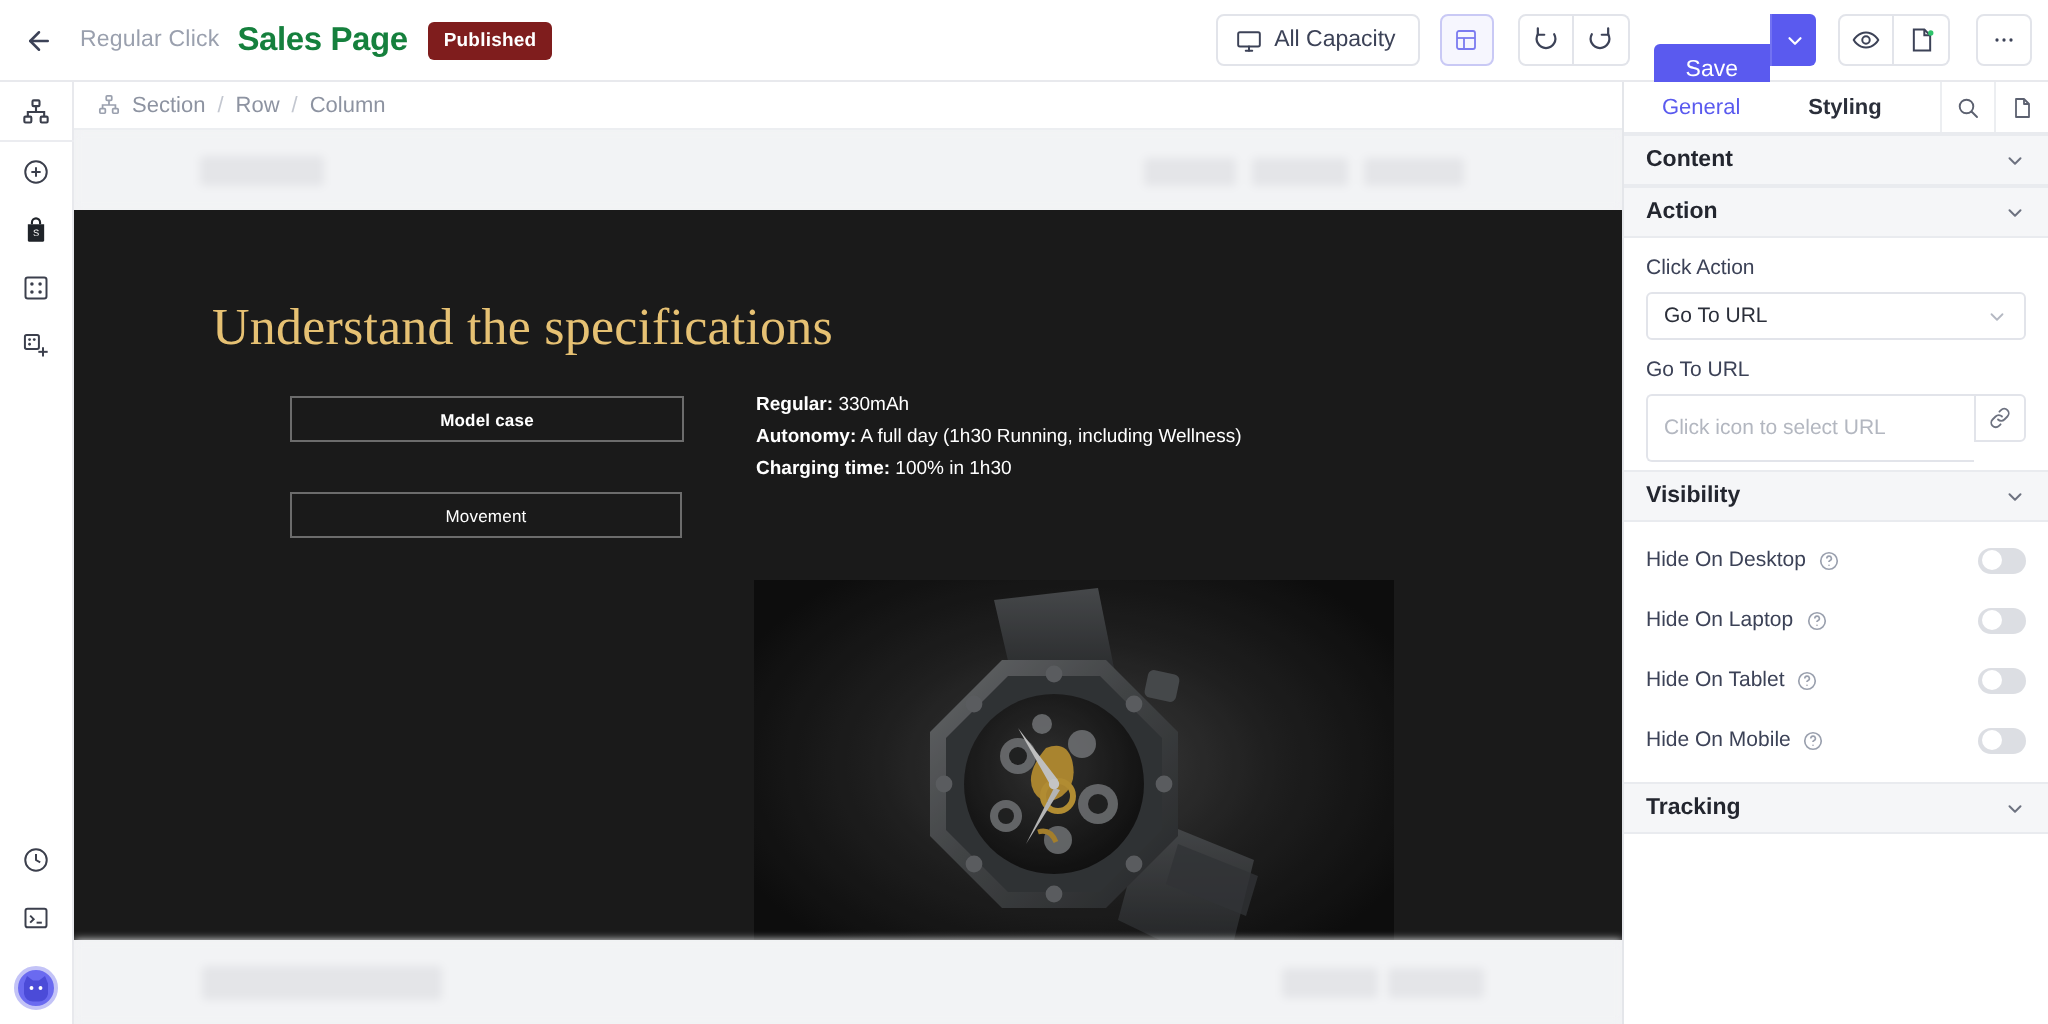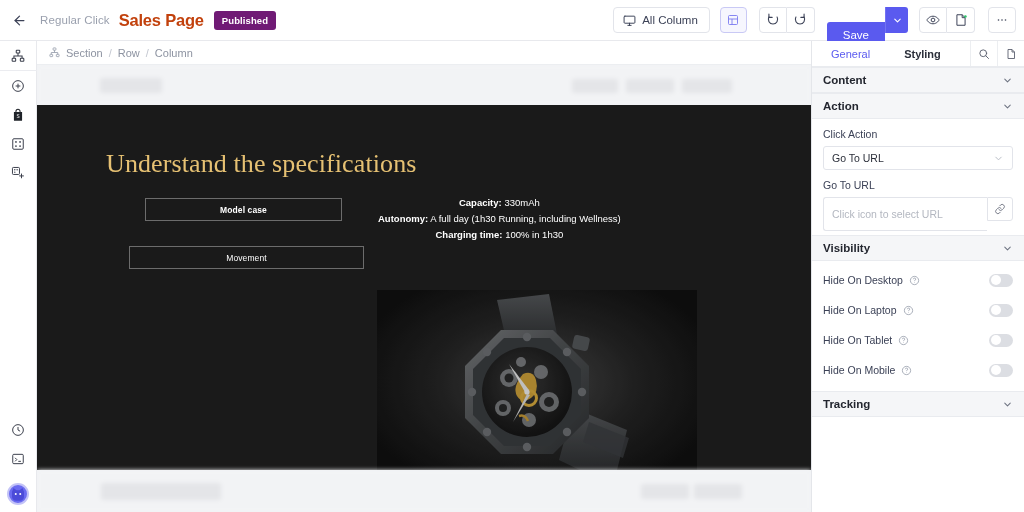--- a/index.html
+++ b/index.html
@@ -26,26 +26,26 @@
   .tb-back {
     width: 38px; height: 41px;
     display: flex; align-items: center; justify-content: center;
     color: #3c4257; cursor: pointer;
   }
   .tb-regular {
     font-size: 11.5px; color: #9aa0ae; letter-spacing: .1px;
     margin-left: 2px;
   }
   .tb-title {
-    font-size: 16.5px; font-weight: bold; color: #c2410c;
+    font-size: 16.5px; font-weight: bold; color: #15803d;
     margin-left: 9px; letter-spacing: -.2px;
   }
   .tb-badge {
     margin-left: 10px;
-    background: #701a75; color: #fff;
+    background: #7f1d1d; color: #fff;
     font-size: 9.5px; font-weight: bold;
     padding: 4px 8px 4px 8px; border-radius: 3px;
     letter-spacing: .1px;
   }
   .tb-right {
     margin-left: auto; display: flex; align-items: center;
     padding-right: 8px; gap: 0;
   }
   .tb-btn {
     height: 26px; border: 1px solid #e2e4ea; background: #fff;
@@ -115,21 +115,20 @@
     font-size: 11px; color: #8d93a1;
   }
   .crumbbar .sl { color: #c3c7d0; }
 
   
   .canvas {
     position: absolute; left: 37px; top: 65px;
     width: 774px; height: 447px;
     background: #f2f3f5;
     overflow: hidden;
-    text-align: center;
   }
   .ph-top {
     height: 40px; background: #f2f3f5;
     display: flex; align-items: center; position: relative;
     filter: blur(2.2px);
   }
   .ph-block { background: #e4e5e8; border-radius: 2px; position: absolute; }
 
   .hero {
     position: absolute; left: 0; top: 40px;
@@ -144,21 +143,21 @@
     letter-spacing: .1px;
   }
   .opt-btn {
     position: absolute;
     height: 23px; display: flex; align-items: center; justify-content: center;
     font-size: 8.5px; letter-spacing: .1px; cursor: pointer;
   }
   .opt-outline { border: 1px solid #6c6c6c; color: #ffffff; background: transparent; }
   .opt-filled { background: #ffffff; color: #2b2b2b; border: 1px solid #ffffff; }
   .opt-b1 { left: 108px; top: 93px; width: 197px; font-weight: bold; }
-  .opt-b2 { left: 92px; top: 141px; width: 235px; }
+  .opt-b2 { left: 108px; top: 141px; width: 196px; }
   .opt-b3 { left: 108px; top: 188px; width: 195px; }
 
   .specs {
     position: absolute; left: 341px; top: 90px;
     color: #ffffff; font-size: 9.5px; line-height: 16px;
   }
   .specs .k { font-weight: bold; }
 
   .watchwrap {
     position: absolute; left: 340px; top: 185px;
@@ -263,21 +262,21 @@
     <div class="tb-title">Sales Page</div>
     <div class="tb-badge">Published</div>
 
     <div class="tb-right">
       <div class="tb-btn tb-alldev">
         <svg width="13" height="13" viewBox="0 0 24 24" fill="none" stroke="currentColor" stroke-width="1.8" stroke-linecap="round" stroke-linejoin="round">
           <rect x="2" y="4" width="20" height="13" rx="1.5"></rect>
             <line x1="9" y1="21" x2="15" y2="21"></line>
             <line x1="12" y1="17" x2="12" y2="21"></line>
         </svg>
-        <span>All Column</span>
+        <span>All Capacity</span>
       </div>
 
       <div class="tb-btn tb-sq">
         <svg width="12" height="12" viewBox="0 0 24 24" fill="none" stroke="#7b7bf0" stroke-width="1.8">
           <rect x="3" y="3" width="18" height="18" rx="2"></rect>
             <line x1="3" y1="10" x2="21" y2="10"></line>
             <line x1="10" y1="10" x2="10" y2="21"></line>
         </svg>
       </div>
 
@@ -423,21 +422,21 @@
     </div>
 
     <div class="hero">
       <div class="hero-title">Understand the specifications</div>
 
       <div class="opt-btn opt-outline opt-b1">Model case</div>
       <div class="opt-btn opt-outline opt-b2">Movement</div>
 
       <div class="specs">
         <div>
-          <span class="k">Capacity:</span>
+          <span class="k">Regular:</span>
           <span>330mAh</span>
         </div>
         <div>
           <span class="k">Autonomy:</span>
           <span>A full day (1h30 Running, including Wellness)</span>
         </div>
         <div>
           <span class="k">Charging time:</span>
           <span>100% in 1h30</span>
         </div>

